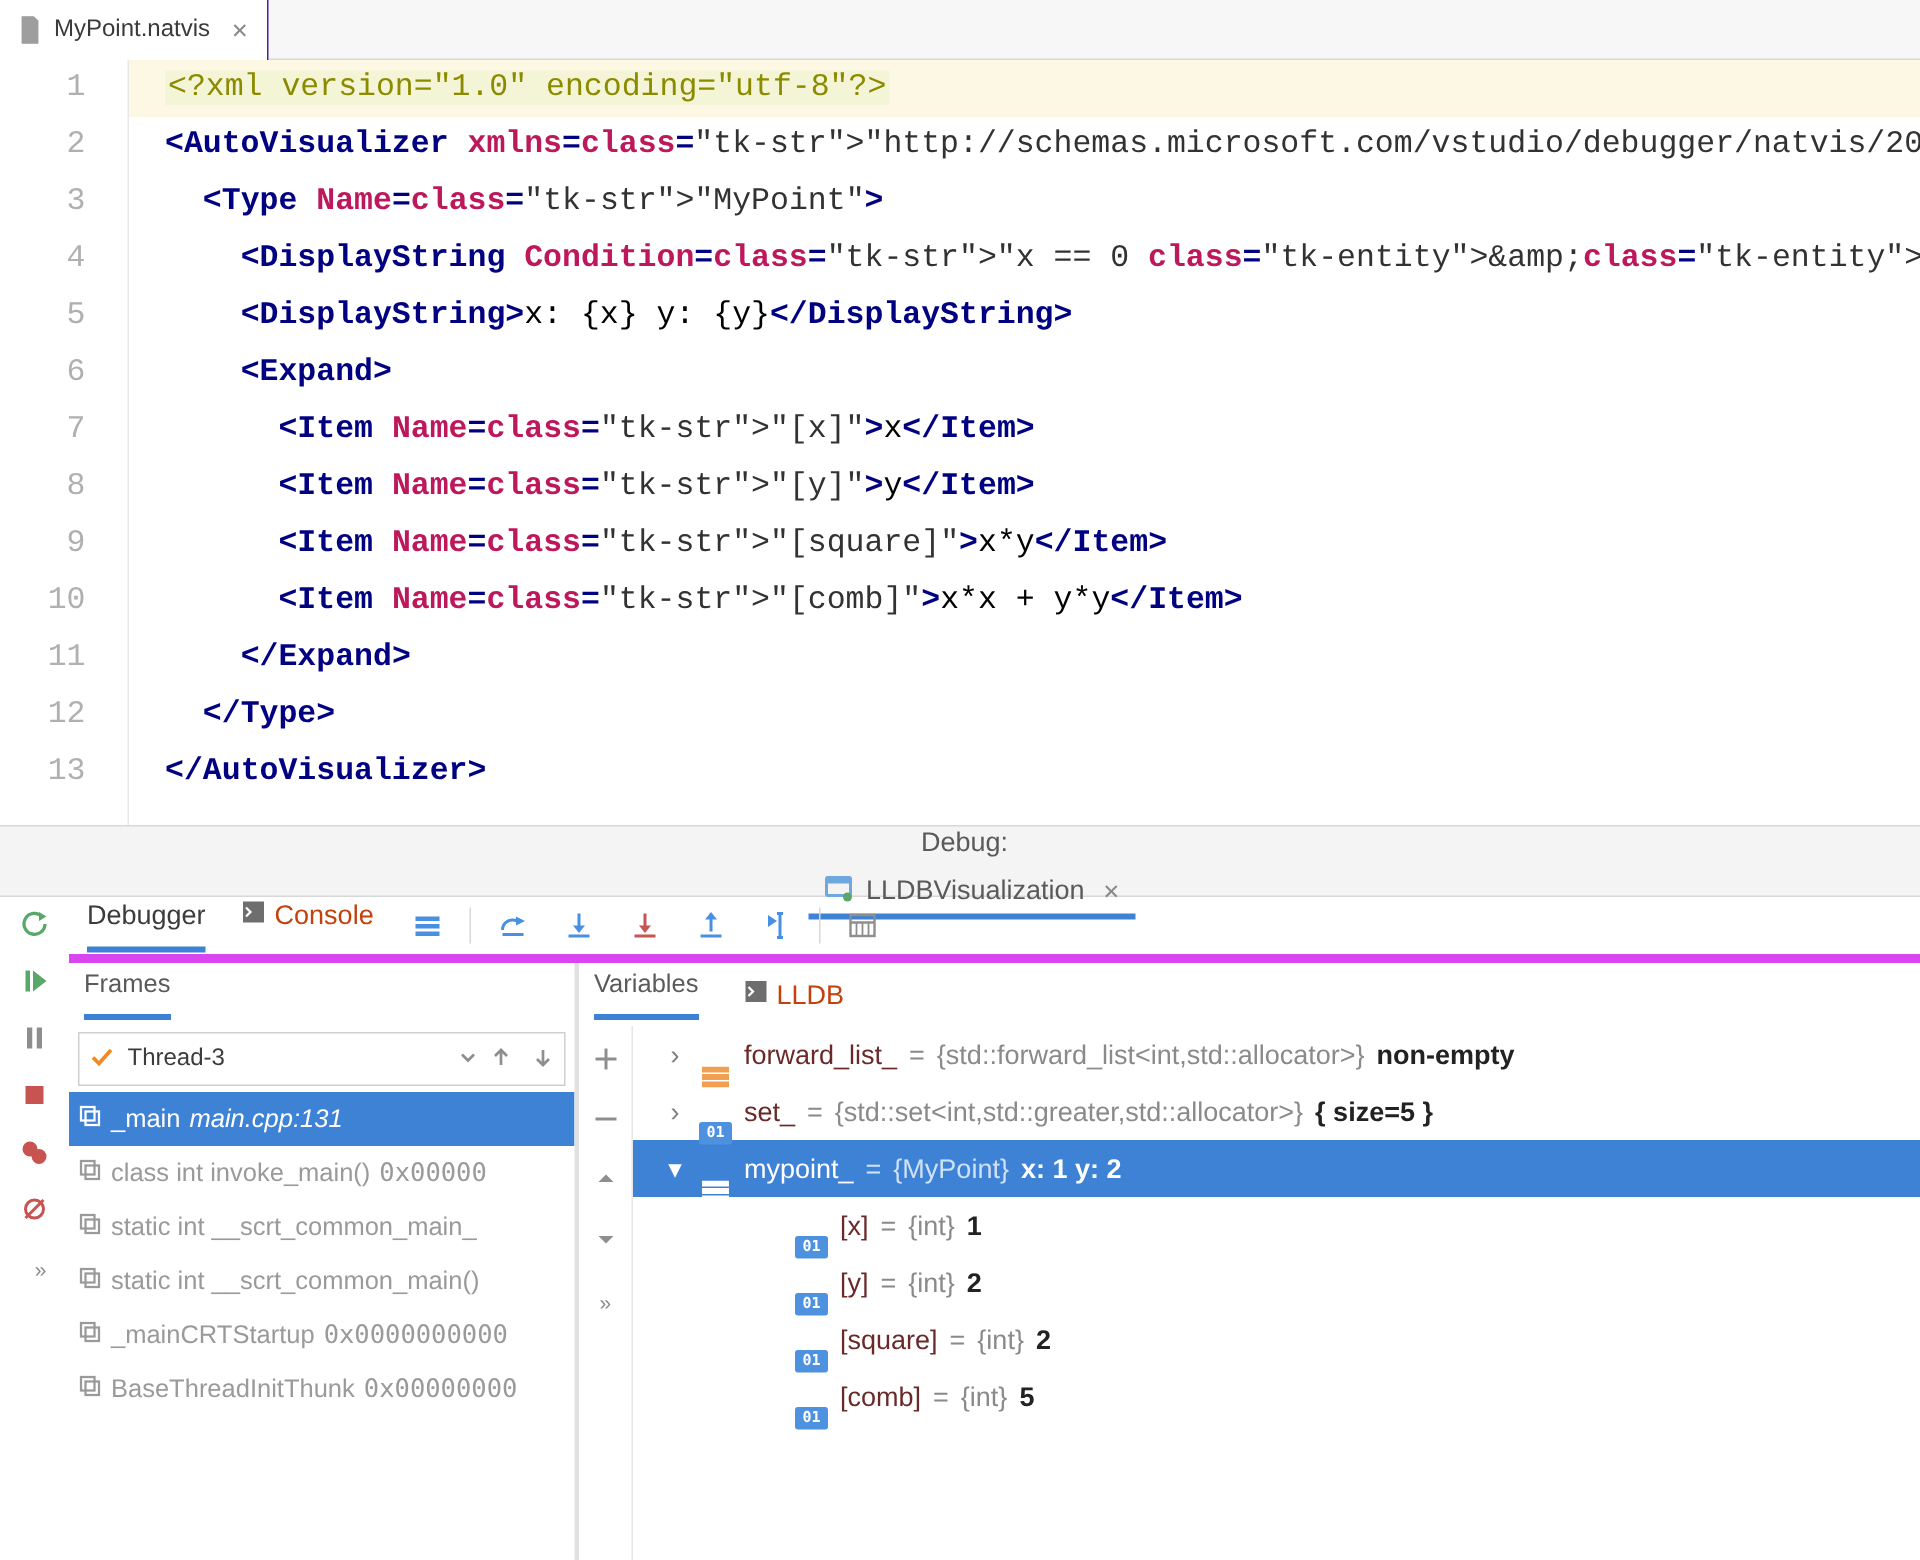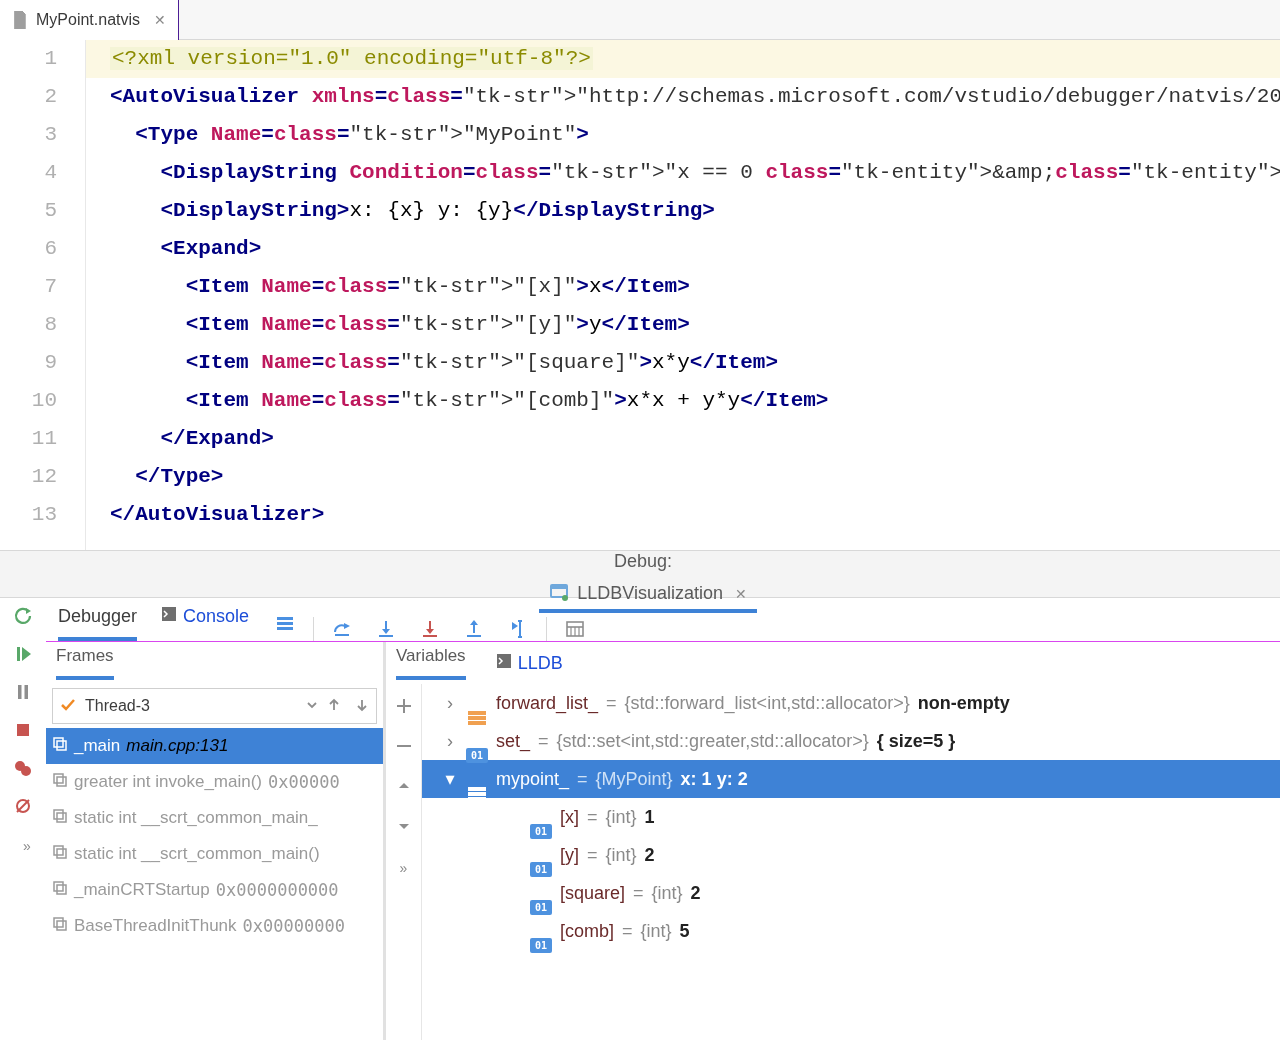--- a/index.html
+++ b/index.html
@@ -95,23 +95,23 @@
     border-bottom: 4px solid #3e82d6;
     margin-left: 10px;
   }
   .run-config .app-icon svg { width: 20px; height: 20px; }
   .run-config-name { font-size: 18px; color: #5a5a5a; }
   .run-close { font-size: 14px; color: #8a8a8a; margin-left: 4px; cursor: pointer; }
 
   
   .dbg-toolstrip {
     display: flex;
-    align-items: flex-end;
+    align-items: center;
     height: 44px;
-    border-bottom: 1px solid #d946ef;
+    border-bottom: 6px solid #d946ef;
     padding-left: 12px;
     gap: 12px;
   }
   .dbg-leftcol {
     width: 46px;
     display: flex;
     flex-direction: column;
     align-items: center;
     gap: 14px;
     padding-top: 6px;
@@ -126,21 +126,21 @@
     flex-direction: column;
   }
   .dbg-second-row {
     display: flex;
     align-items: stretch;
     flex: 1;
     min-height: 0;
   }
   .tab2 {
     display: flex; align-items: center; gap: 6px;
-    font-size: 18px; color: #1d4ed8; padding: 4px 0;
+    font-size: 18px; color: #c2410c; padding: 4px 0;
   }
   .tab2.active { color: #3c3c3c; }
   .tab2 .pre-icon svg { width:16px; height:16px; }
 
   .sep-vert {
     width: 1px; height: 24px; background: #d8d8d8; margin: 0 4px;
   }
   .toolbar-icons { display: flex; gap: 20px; align-items: center; }
   .tool-btn { width: 24px; height: 24px; display:flex; align-items:center; justify-content:center; cursor:pointer; }
   .tool-btn svg { width: 20px; height: 20px; }
@@ -169,21 +169,21 @@
   .thread-nav { display:flex; gap:12px; }
   .thread-nav svg { width:16px; height:16px; }
 
   .frames-list { flex:1; overflow-y: scroll; }
   .frame-item {
     display:flex; align-items:center; gap:6px;
     height:36px; padding:0 6px; font-size:17px; color:#9a9a9a;
     white-space:nowrap; overflow:hidden;
   }
   .frame-item.selected { background:#3e82d6; color:#fff; }
-  .frame-item.selected .frame-loc { color:#000000; }
+  .frame-item.selected .frame-loc { color:#ffffff; }
   .frame-item .stack-icon svg { width:16px; height:16px; }
   .frame-item .frame-loc { color:#9a9a9a; font-style:italic; }
   .frame-item .frame-addr { color:#9a9a9a; }
 
   
   .panel-vars {
     flex:1;
     display:flex;
     flex-direction:column;
     min-width:0;
@@ -442,21 +442,21 @@
                   <rect x="5" y="5" width="9" height="9" fill="none" stroke="#fff" stroke-width="1.5"></rect>
                 </svg></span>
               <span>_main</span> 
               <span class="frame-loc">main.cpp:131</span>
             </div>
             <div class="frame-item">
               <span class="stack-icon"><svg viewBox="0 0 16 16">
                   <rect x="2" y="2" width="9" height="9" fill="none" stroke="#9a9a9a" stroke-width="1.5"></rect>
                   <rect x="5" y="5" width="9" height="9" fill="none" stroke="#9a9a9a" stroke-width="1.5"></rect>
                 </svg></span>
-              <span>greater int invoke_main()</span> 
+              <span>class int invoke_main()</span> 
               <span class="frame-addr mono-hint">0x00000</span>
             </div>
             <div class="frame-item">
               <span class="stack-icon"><svg viewBox="0 0 16 16">
                   <rect x="2" y="2" width="9" height="9" fill="none" stroke="#9a9a9a" stroke-width="1.5"></rect>
                   <rect x="5" y="5" width="9" height="9" fill="none" stroke="#9a9a9a" stroke-width="1.5"></rect>
                 </svg></span>
               <span>static int __scrt_common_main_</span>
             </div>
             <div class="frame-item">

